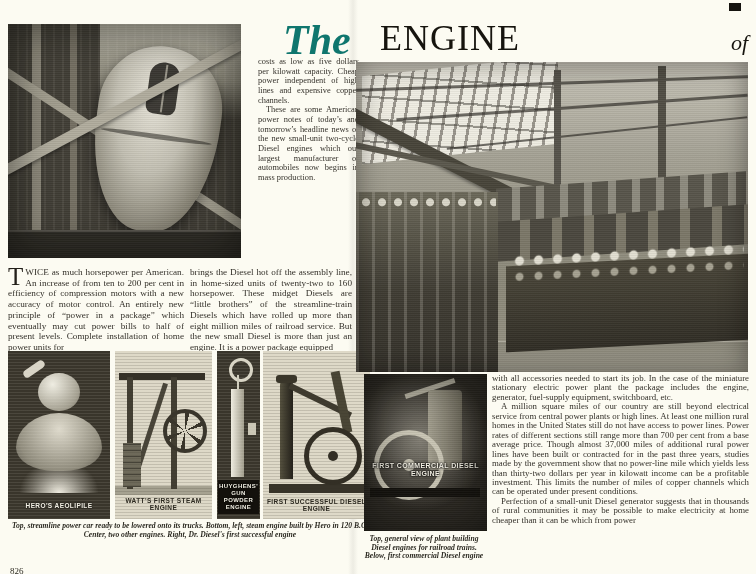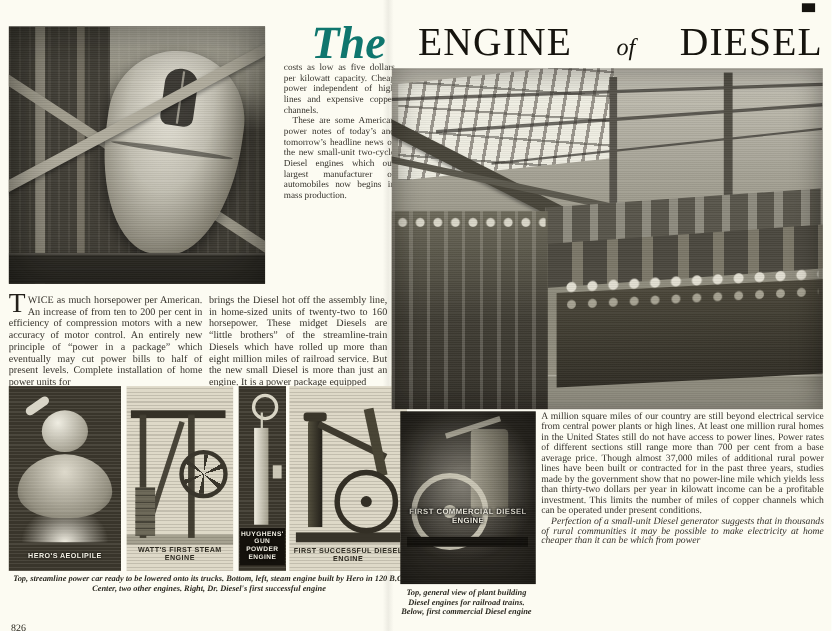--- a/index.html
+++ b/index.html
@@ -26,21 +26,21 @@
   
   .bodytext { text-align:justify; color:#34312a; }
   .narrowcol { left:246px; top:57px; width:101px; height:212px; font-size:8.4px; line-height:9.65px; overflow:hidden;margin-left:12px; }
   .narrowcol p { margin:0; }
   .narrowcol p + p { text-indent:8px; }
   .col-a { left:8px;  top:267px; width:176px; height:88px; font-size:9.2px; line-height:10.7px; overflow:hidden; }
   .col-b { left:190px; top:267px; width:162px; height:88px; font-size:9.2px; line-height:10.7px; overflow:hidden; }
   .dropcap { float:left; font-size:25px; line-height:20px; padding-right:2px; color:#23201a; }
   .rbody { left:492px; top:374px; width:257px; height:179px; font-size:8.8px; line-height:9.45px; overflow:hidden; }
   .rbody p { margin:0; }
-  .rbody p + p { text-indent:9px;font-style:italic; }
+  .rbody p + p { text-indent:9px; }
 
   
   .caption {
     font-style:italic; font-weight:bold; font-size:7.6px; line-height:8.7px;
     text-align:center; color:#2c2a22;
   }
   .cap-left  { left:12px; top:522px; width:356px; }
   .cap-right { left:360px; top:535px; width:128px; }
   .pagenum { font-weight:normal; font-size:9px; color:#2c2a22;margin-top:26px; }
   .pn-l { left:10px; top:540px; }
@@ -280,21 +280,20 @@
     <div class="eng-label lab-dark e4-label">FIRST SUCCESSFUL DIESEL ENGINE</div>
   </div>
 
   <div class="abs caption cap-left">Top, streamline power car ready to be lowered onto its trucks. Bottom, left, steam engine built by Hero in 120 B.C. Center, two other engines. Right, Dr. Diesel's first successful engine</div>
   <div class="abs pagenum pn-l">826</div>
 
   <div class="abs title-the">The</div>
   <div class="abs title-main">
     <span class="big">ENGINE</span>
     <span class="of">of</span>
-    <span class="big">DIESEL</span>
   </div>
 
   <div class="abs photo photo-factory">
     <div class="pf-skylight"></div>
     <div class="pf-truss pf-t1"></div>
     <div class="pf-truss pf-t2"></div>
     <div class="pf-truss pf-t3"></div>
     <div class="pf-col1"></div>
     <div class="pf-col2"></div>
     <div class="pf-boom"></div>
@@ -323,19 +322,20 @@
     </div>
     <div class="ps-base"></div>
     <div class="ps-label">FIRST COMMERCIAL DIESEL ENGINE</div>
     <div class="grain"></div>
     <div class="vig-d"></div>
   </div>
 
   <div class="abs caption cap-right">Top, general view of plant building Diesel engines for railroad trains. Below, first commercial Diesel engine</div>
 
   <div class="abs bodytext rbody">
+    <p>with all accessories needed to start its job. In the case of the miniature stationary electric power plant the package includes the engine, generator, fuel-supply equipment, switchboard, etc.</p>
     <p>A million square miles of our country are still beyond electrical service from central power plants or high lines. At least one million rural homes in the United States still do not have access to power lines. Power rates of different sections still range more than 700 per cent from a base average price. Though almost 37,000 miles of additional rural power lines have been built or contracted for in the past three years, studies made by the government show that no power-line mile which yields less than thirty-two dollars per year in kilowatt income can be a profitable investment. This limits the number of miles of copper channels which can be operated under present conditions.</p>
     <p>Perfection of a small-unit Diesel generator suggests that in thousands of rural communities it may be possible to make electricity at home cheaper than it can be which from power</p>
   </div>
 
   <div class="abs pagenum pn-r">490</div>
 
 </div>
 
 </body></html>

